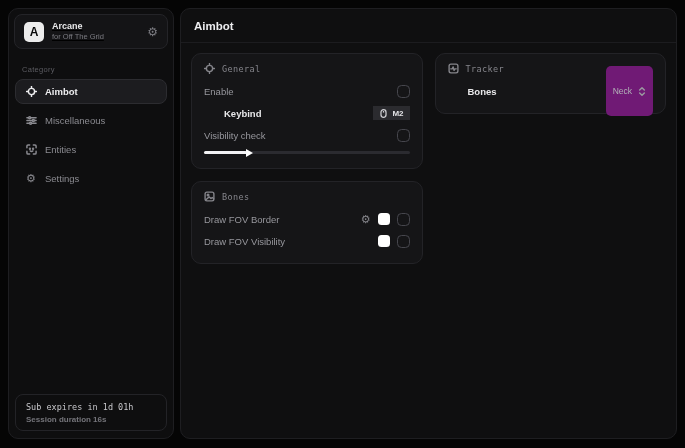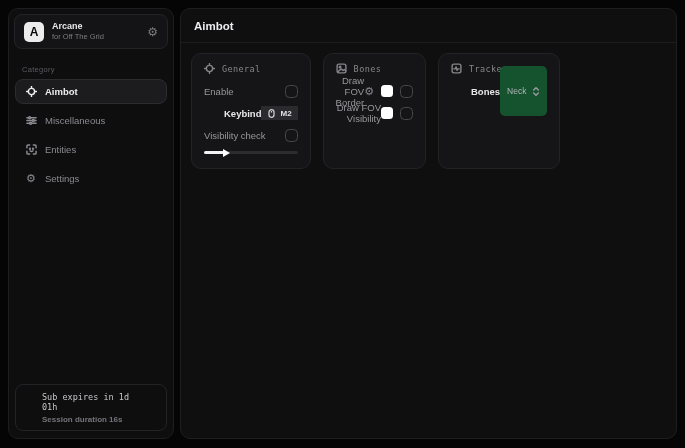--- a/index.html
+++ b/index.html
@@ -8,66 +8,66 @@
 
   .panel { position:absolute; background:#0e0e0f; border:1px solid #1e1e21; border-radius:10px; }
   .sidebar { left:8px; top:8px; width:166px; height:431px; }
   .main    { left:180px; top:8px; width:497px; height:431px; background:#0f0f10; }
 
   
   .brand { margin:5px; height:35px; background:#141416; border:1px solid #242428;
     border-radius:8px; display:flex; align-items:center; padding:0 9px; gap:8px; }
   .logo { width:20px; height:20px; background:#ececec; border-radius:5px; color:#0a0a0a;
     font-weight:700; font-size:12px; display:flex; align-items:center; justify-content:center; }
-  .brand-text { flex:1; line-height:1.25; }
+  .brand-text { flex:1; line-height:1.25;text-decoration:underline; }
   .brand-title { font-size:9px; font-weight:700; color:#e8e8ea; }
   .brand-sub { font-size:7.5px; color:#7b7b81; }
   .gear { color:#7b7b81; font-size:12px; line-height:1; cursor:pointer; }
 
   .category { padding:11px 13px 5px; font-size:7.5px; color:#5c5c62; letter-spacing:.3px; }
 
   .nav { padding:0 6px; display:flex; flex-direction:column; gap:4px; }
   .nav-item { height:25px; display:flex; align-items:center; gap:8px; padding:0 9px;
     border-radius:8px; font-size:9.5px; color:#8b8b91; border:1px solid transparent; cursor:pointer; }
   .nav-item.active { background:#1c1c1f; border-color:#2c2c30; color:#ededef; font-weight:600; }
   .nav-item .ni { width:12px; height:12px; flex:none; display:flex; align-items:center; justify-content:center; }
   .nav-item svg { width:11px; height:11px; stroke:currentColor; fill:none; stroke-width:1.6; stroke-linecap:round; stroke-linejoin:round; }
 
   .status { position:absolute; left:6px; right:6px; bottom:7px; border:1px solid #232327;
-    border-radius:8px; padding:7px 26px 6px;margin-top:22px; }
+    border-radius:8px; padding:7px 10px 6px;margin-top:22px; }
   .status-l1 { font-family:"DejaVu Sans Mono", monospace; font-size:8.5px; color:#c7c7cb; }
   .status-l2 { font-size:8px; font-weight:700; color:#74747a; margin-top:3px; }
 
   
   .main-header { height:34px; display:flex; align-items:center; padding:0 13px;
     border-bottom:1px solid #1c1c1f; }
   .main-title { font-size:11.5px; font-weight:700; color:#ededef; }
   .content { display:flex; gap:12px; padding:10px; }
-  .col { flex:1; display:flex; flex-direction:row; gap:12px; }
+  .col { flex:1; display:flex; flex-direction:column; gap:12px; }
 
   .card { background:#151517; border:1px solid #232327; border-radius:10px; padding:9px 12px 11px; }
   .card-head { display:flex; align-items:center; gap:7px; margin-bottom:6px;
     font-family:"DejaVu Sans Mono", monospace; font-size:8.5px; color:#85858b; letter-spacing:.4px; }
   .card-head svg { width:11px; height:11px; stroke:#85858b; fill:none; stroke-width:1.5; stroke-linecap:round; stroke-linejoin:round; }
 
   .row { height:22px; display:flex; align-items:center; justify-content:space-between; }
   .lbl { font-size:9.5px; color:#97979d;text-align:right; }
   .lbl.strong { color:#e8e8ea; font-weight:600;padding-left:20px; }
   .val { font-size:9.5px; color:#8d8d93; }
   .right { display:flex; align-items:center; gap:7px; }
 
   .checkbox { width:13px; height:13px; border:1.5px solid #46464d; border-radius:4.5px; cursor:pointer; }
   .swatch { width:12px; height:12px; border-radius:3.5px; background:#ffffff; cursor:pointer; }
   .row-gear { color:#85858b; font-size:11px; line-height:1; cursor:pointer; }
 
   .badge { background:#2b2b2f; border-radius:0; padding:2.5px 6px; display:flex; align-items:center;
     gap:4px; font-size:8px; font-weight:600; color:#e3e3e6; cursor:pointer; }
   .badge svg { width:9px; height:9px; stroke:#cfcfd3; fill:none; stroke-width:1.4; }
 
-  .select { background:#14532d; border-radius:5px; padding:20px 7px; display:flex; align-items:center;
+  .select { background:#701a75; border-radius:5px; padding:20px 7px; display:flex; align-items:center;
     gap:6px; font-size:8.5px; color:#b2b2b8; cursor:pointer; }
   .select svg { width:8px; height:9px; stroke:#9a9aa0; fill:none; stroke-width:1.6; stroke-linecap:round; stroke-linejoin:round; }
 
   .slider { position:relative; height:3px; background:#2b2b30; border-radius:2px; margin:5px 0 3px; cursor:pointer; }
   .slider-fill { position:relative; height:100%; background:#f2f2f4; border-radius:2px; }
   .slider-thumb { position:absolute; right:-6px; top:50%; transform:translateY(-50%);
     width:0; height:0; border-top:4.5px solid transparent; border-bottom:4.5px solid transparent;
     border-left:7px solid #ffffff; }
 </style>
 </head>

